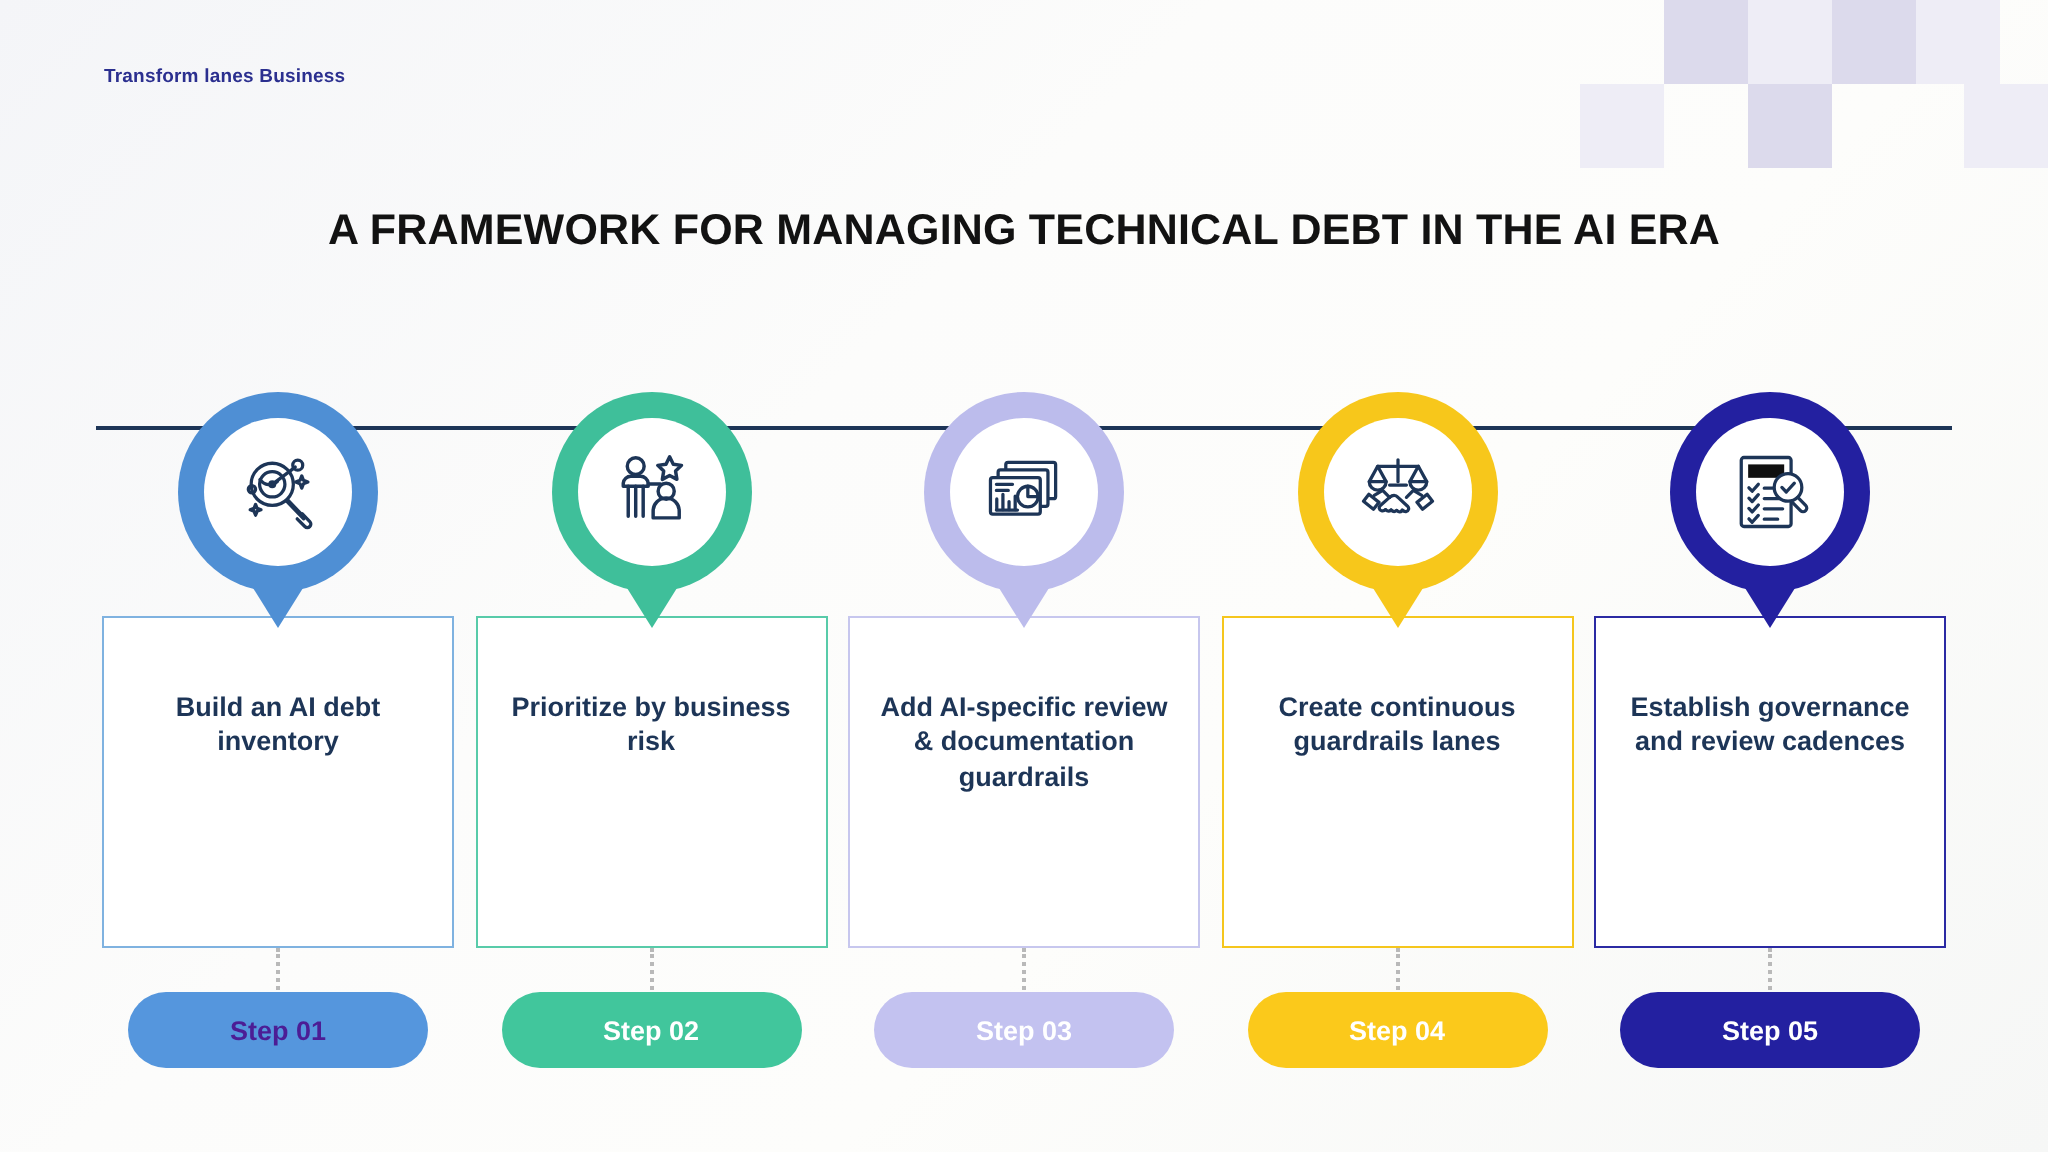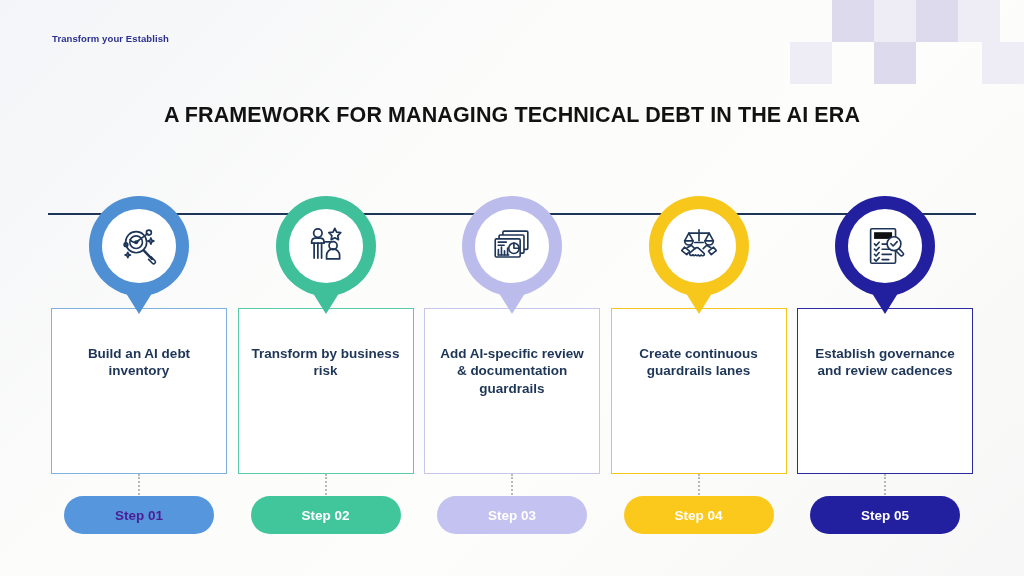--- a/index.html
+++ b/index.html
@@ -210,21 +210,21 @@
       <i style="left: 42px; top: 0px; background: rgb(220, 218, 236);"></i>
       <i style="left: 84px; top: 0px; background: rgb(238, 237, 246);"></i>
       <i style="left: 126px; top: 0px; background: rgb(220, 218, 236);"></i>
       <i style="left: 168px; top: 0px; background: rgb(238, 237, 246);"></i>
       <i style="left: 0px; top: 42px; background: rgb(238, 237, 246);"></i>
       <i style="left: 84px; top: 42px; background: rgb(220, 218, 236);"></i>
       <i style="left: 192px; top: 42px; background: rgb(238, 237, 246);"></i>
     </div>
 
   <div class="logo-wrap">
-    <div class="logo-tag">Transform your Establish</div>
+    <div class="logo-tag">Transform lanes Business</div>
   </div>
 
   <div class="title">A FRAMEWORK FOR MANAGING TECHNICAL DEBT IN THE AI ERA</div>
 
   <div class="baseline"></div>
 
   <div class="steps">
       <div class="col" style="left: 46px;">
         <div class="pin" style="background: rgb(79, 143, 212); color: rgb(79, 143, 212);">
           <div class="pin-inner">
@@ -260,21 +260,21 @@
       <path d="M9 19.4a4 4 0 0 1 4-3.6h5a4 4 0 0 1 4 3.6v1.6H9z"></path>
       <path d="M11.6 21v15.6M19.4 21v15.6M15.5 21v15.6"></path>
       <path d="M22 19.8h6.4"></path>
       <path d="M33.2 5.6l1.9 3.9 4.3.6-3.1 3 .7 4.3-3.8-2-3.8 2 .7-4.3-3.1-3 4.3-.6z"></path>
       <circle cx="31.4" cy="23.6" r="4.2"></circle>
       <path d="M24.6 37.5v-3.6a6.8 6.8 0 0 1 13.6 0v3.6z"></path>
     </svg>
           </div>
         </div>
         <div class="card" style="border-color: rgb(88, 203, 169);">
-          <div class="card-text">Transform by business risk</div>
+          <div class="card-text">Prioritize by business risk</div>
         </div>
         <div class="dots"></div>
         <div class="pill" style="background: rgb(65, 198, 156); color: rgb(255, 255, 255);">
           <span>Step 02</span>
         </div>
       </div>
       <div class="col" style="left: 419px;">
         <div class="pin" style="background: rgb(188, 188, 236); color: rgb(188, 188, 236);">
           <div class="pin-inner">
     <svg width="46" height="46" viewBox="0 0 48 48" fill="none" stroke="#1d3557" stroke-width="1.7" stroke-linecap="round" stroke-linejoin="round">

